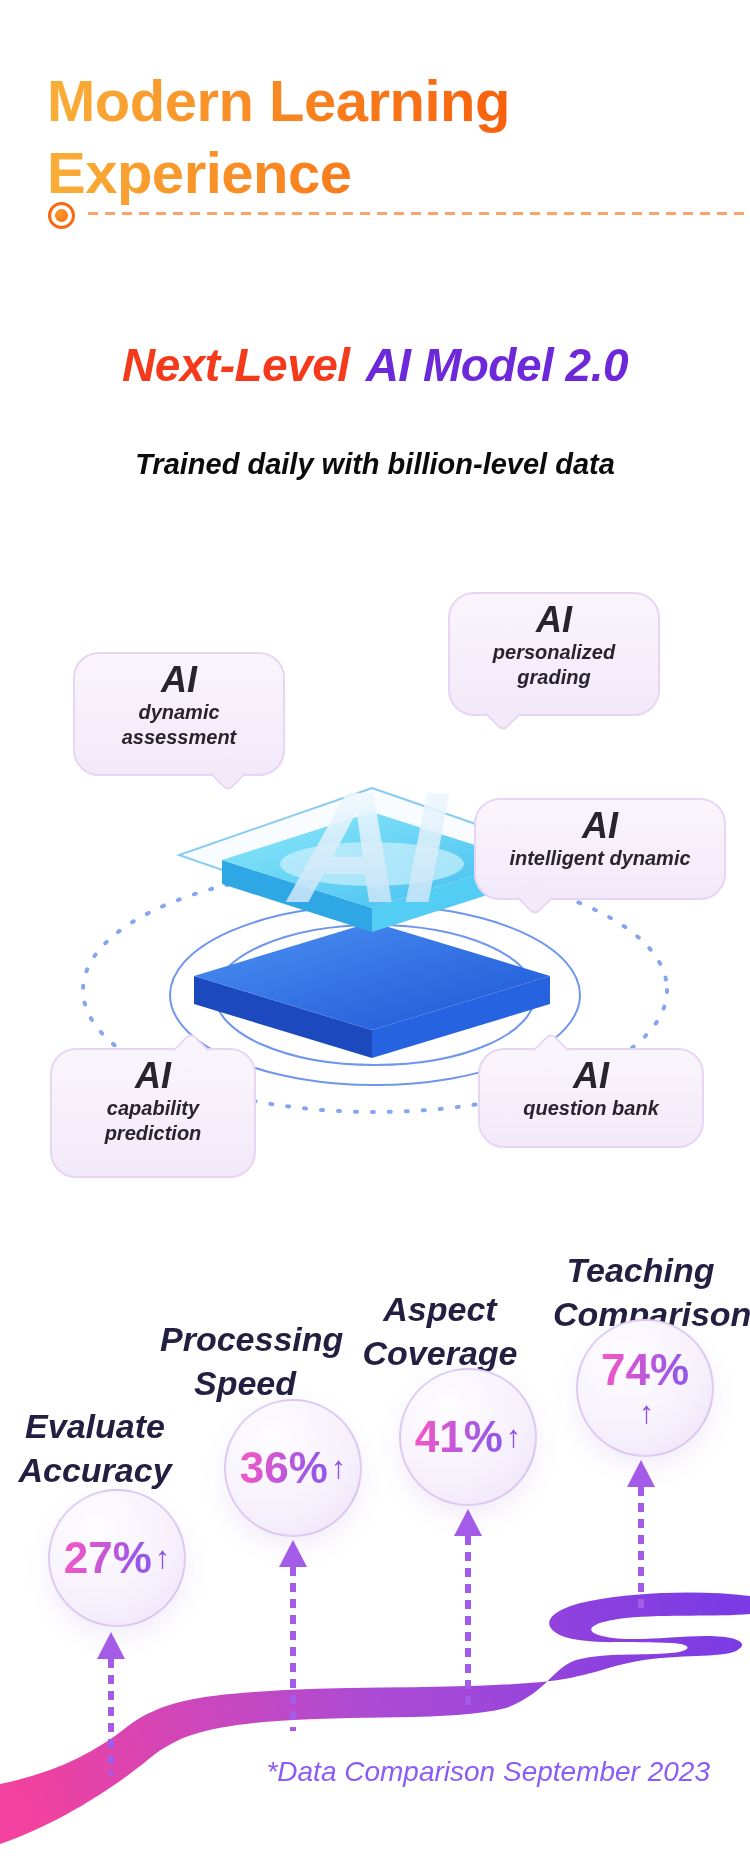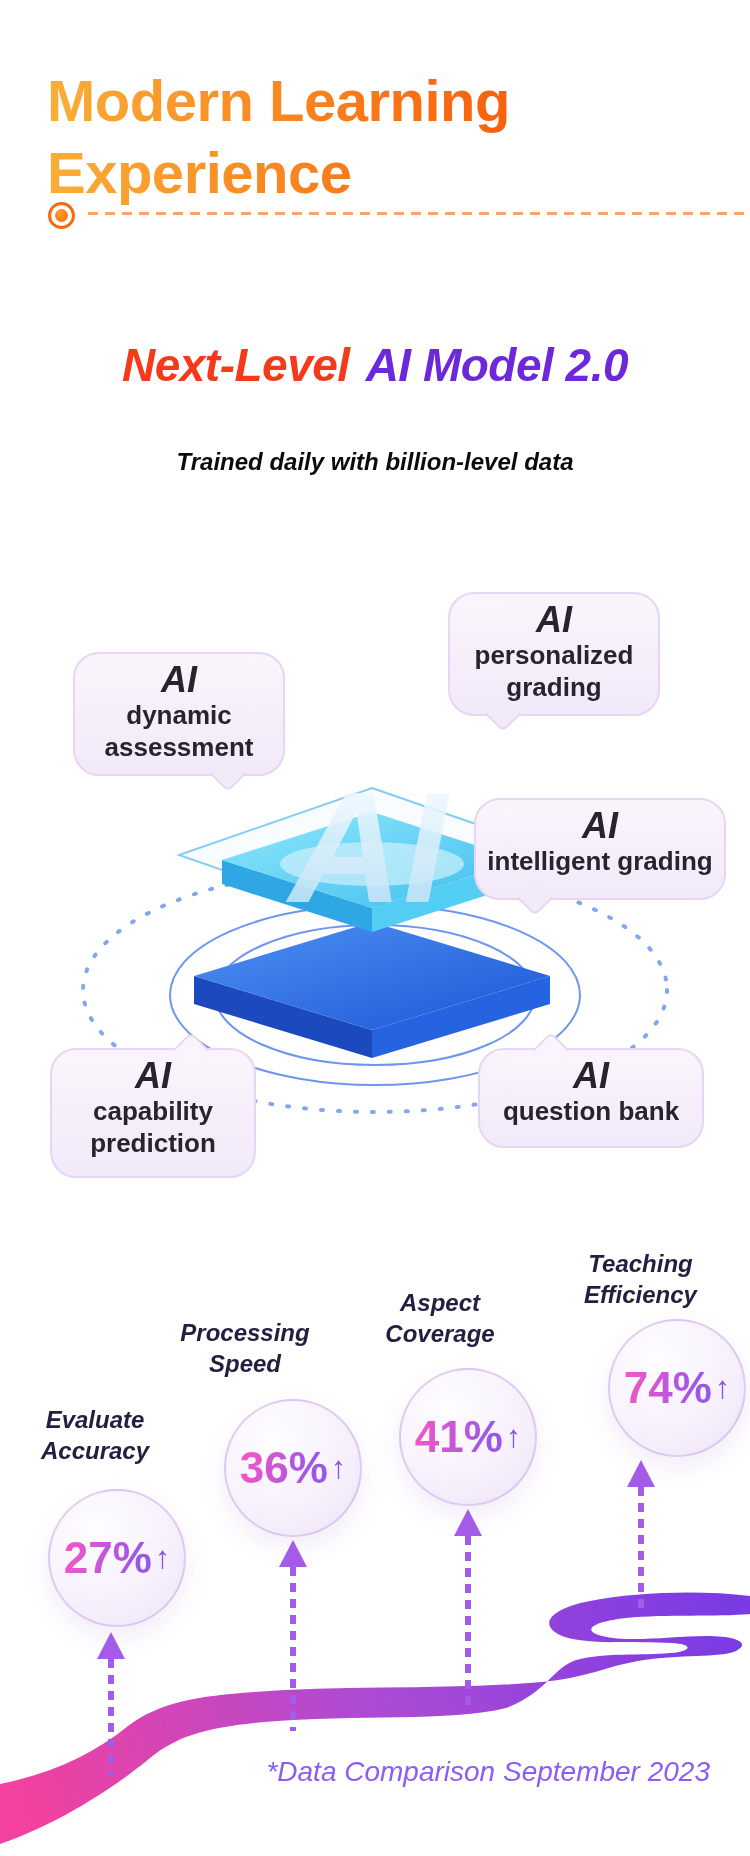--- a/index.html
+++ b/index.html
@@ -31,31 +31,31 @@
   }
   
   .heading{
     position:absolute;left:0;top:338px;width:750px;text-align:center;
     font-size:46px;font-weight:bold;font-style:italic;letter-spacing:-0.5px;
   }
   .heading .accent{color:#F43A1B;margin-right:16px;}
   .heading .rest{color:#6d28d9;}
   .subheading{
     position:absolute;left:0;top:448px;width:750px;text-align:center;
-    font-size:24px;font-weight:bold;font-style:italic;color:#0B0B0D;
+    font-size:29px;font-weight:bold;font-style:italic;color:#0B0B0D;
   }
   
   .illu-svg{position:absolute;left:0;top:560px;width:750px;height:660px;}
   .bubble{
     position:absolute;background:linear-gradient(180deg,#FAF5FC,#F2E9F9);
     border:2px solid #E6D5F4;border-radius:26px;text-align:center;color:#28242E;
     box-sizing:border-box;padding-top:6px;
   }
   .bubble .ai{font-size:36px;font-weight:bold;font-style:italic;line-height:1.12;display:block;}
-  .bubble .line{font-size:26px;font-weight:600;line-height:1.22;display:block;}
+  .bubble .line{font-size:20px;font-weight:600;font-style:italic;line-height:1.22;display:block;}
   .bubble::after{
     content:"";position:absolute;width:24px;height:24px;
     transform:rotate(45deg);
   }
   .tail-bottom::after{
     bottom:-13px;background:#F3EAF9;
     border-right:2px solid #E6D5F4;border-bottom:2px solid #E6D5F4;
     border-bottom-right-radius:7px;
   }
   .tail-top::after{
@@ -69,21 +69,21 @@
   .b-personalized::after{left:40px;}
   .b-grading{left:474px;top:798px;width:252px;height:102px;}
   .b-grading::after{left:46px;}
   .b-capability{left:50px;top:1048px;width:206px;height:130px;}
   .b-capability::after{left:126px;}
   .b-question{left:478px;top:1048px;width:226px;height:100px;}
   .b-question::after{left:58px;}
   
   .stat-label{
     position:absolute;text-align:center;font-style:italic;font-weight:600;
-    font-size:24px;color:#221F40;line-height:1.3;
+    font-size:34px;color:#221F40;line-height:1.3;
   }
   .stat-label span{display:block;}
   .stat-circle{
     position:absolute;width:138px;height:138px;border-radius:50%;box-sizing:border-box;
     background:radial-gradient(circle at 35% 28%,#FEFDFF 0%,#F7F1FC 55%,#EDE2F8 100%);
     border:2px solid rgba(178,140,225,0.38);
     display:flex;align-items:center;justify-content:center;
     box-shadow:0 10px 24px rgba(150,100,200,0.12);
   }
   .stat-value{
@@ -172,21 +172,21 @@
     <span class="line">dynamic</span>
     <span class="line">assessment</span>
   </div>
   <div class="bubble tail-bottom b-personalized">
     <span class="ai">AI</span>
     <span class="line">personalized</span>
     <span class="line">grading</span>
   </div>
   <div class="bubble tail-bottom b-grading">
     <span class="ai">AI</span>
-    <span class="line">intelligent grading</span>
+    <span class="line">intelligent dynamic</span>
   </div>
   <div class="bubble tail-top b-capability">
     <span class="ai">AI</span>
     <span class="line">capability</span>
     <span class="line">prediction</span>
   </div>
   <div class="bubble tail-top b-question">
     <span class="ai">AI</span>
     <span class="line">question bank</span>
   </div>
@@ -230,36 +230,36 @@
   <div class="stat-label" style="left:10px;top:1404px;width:170px;">
     <span>Evaluate</span>
     <span>Accuracy</span>
   </div>
   <div class="stat-label" style="left:355px;top:1287px;width:170px;">
     <span>Aspect</span>
     <span>Coverage</span>
   </div>
   <div class="stat-label" style="left:553px;top:1248px;width:175px;">
     <span>Teaching</span>
-    <span>Efficiency</span>
+    <span>Comparison</span>
   </div>
 
   <div class="stat-circle" style="left:48px;top:1489px;">
     <span class="stat-value">27%</span>
     <span class="stat-arrow">↑</span>
   </div>
   <div class="stat-circle" style="left:224px;top:1399px;">
     <span class="stat-value">36%</span>
     <span class="stat-arrow">↑</span>
   </div>
   <div class="stat-circle" style="left:399px;top:1368px;">
     <span class="stat-value">41%</span>
     <span class="stat-arrow">↑</span>
   </div>
-  <div class="stat-circle" style="left:608px;top:1319px;">
+  <div class="stat-circle" style="left:576px;top:1319px;flex-direction:column;">
     <span class="stat-value">74%</span>
     <span class="stat-arrow">↑</span>
   </div>
 
   <div class="up-arrow" style="left:97px;top:1632px;">
     <div class="head"></div>
     <div class="stem" style="height:116px;"></div>
   </div>
   <div class="up-arrow" style="left:279px;top:1540px;">
     <div class="head"></div>

